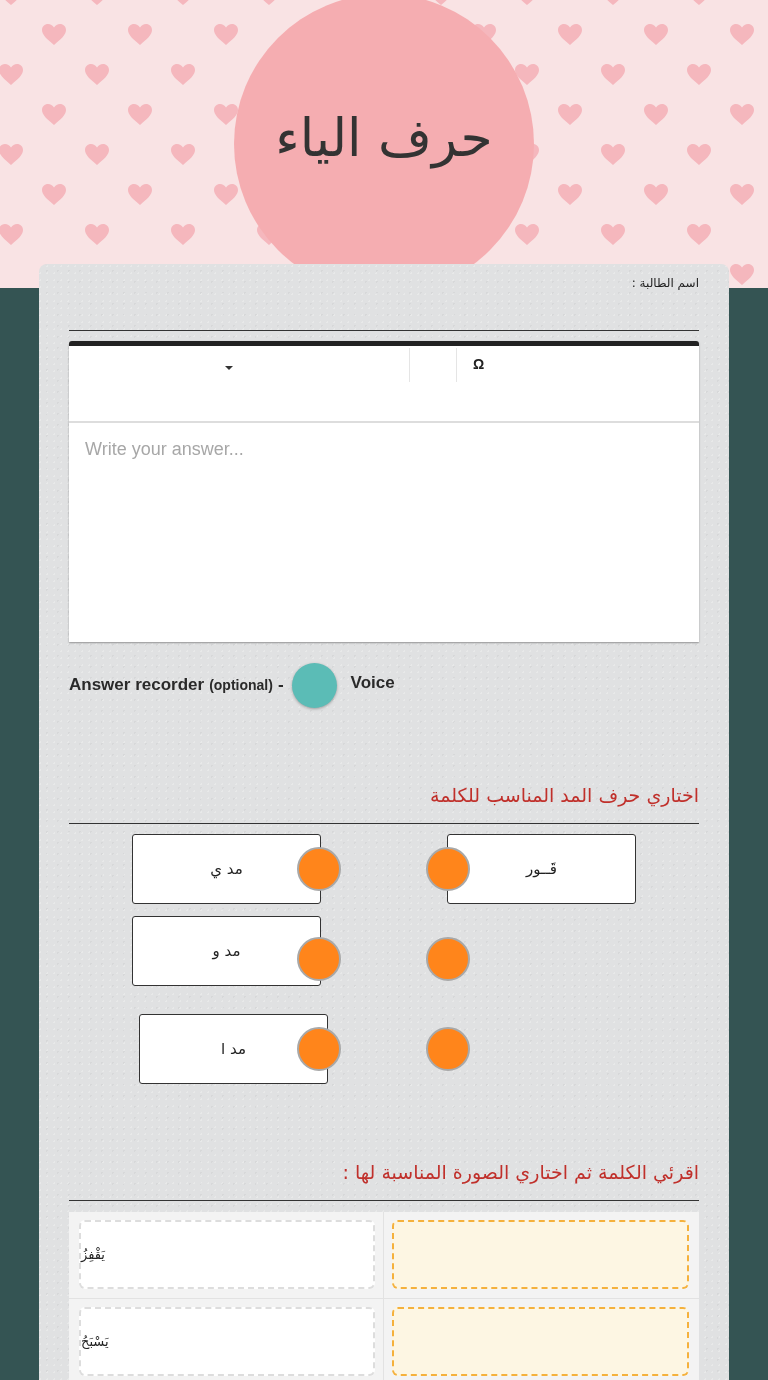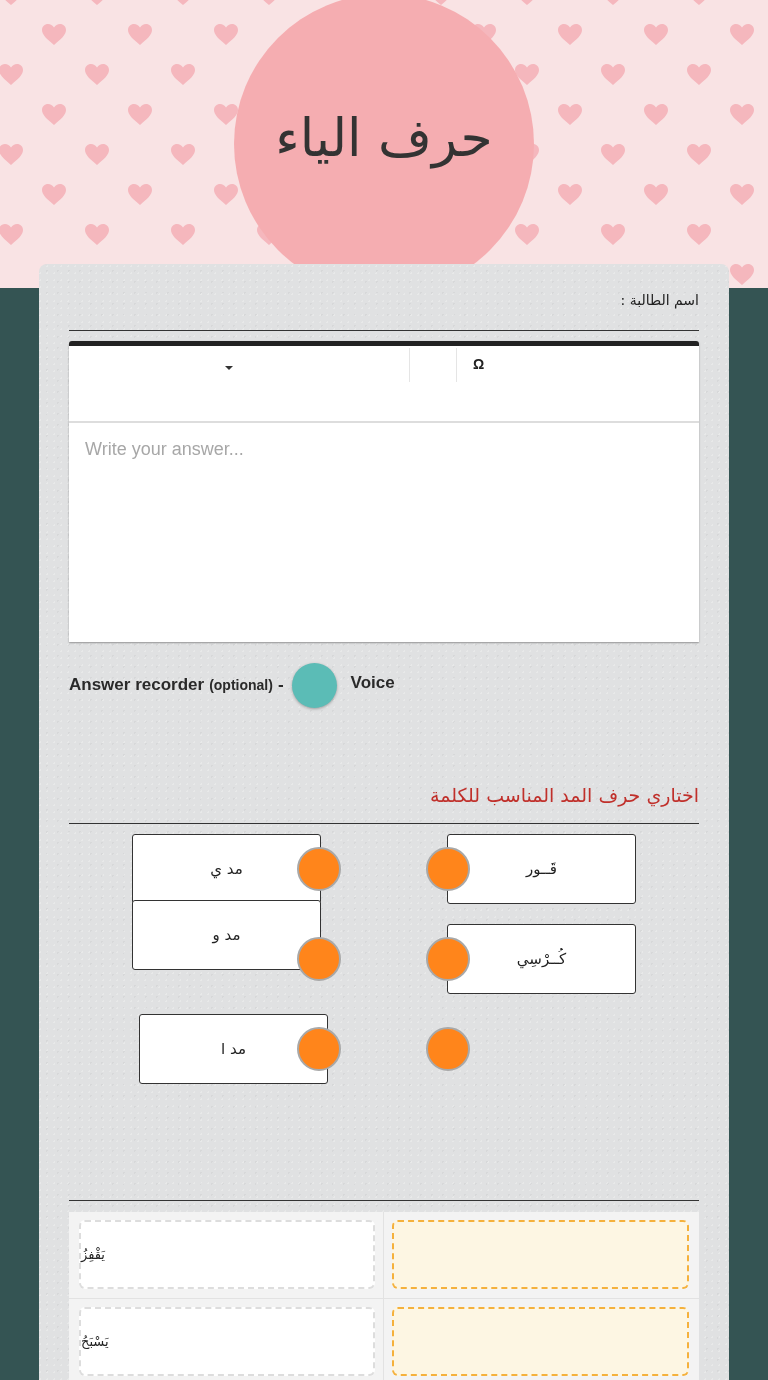--- a/index.html
+++ b/index.html
@@ -34,21 +34,21 @@
     border-radius: 8px;
     background-image:
       radial-gradient(circle at 20% 30%, rgba(255,255,255,0.25) 0 1px, transparent 1px),
       radial-gradient(circle at 70% 60%, rgba(0,0,0,0.04) 0 1px, transparent 1px);
     background-size: 7px 7px, 11px 11px;
   }
   .section-label {
     position: absolute; right: 30px; direction: rtl;
     font-family: "DejaVu Sans", sans-serif;
   }
-  .student-label { top: 28px; font-size: 14px; color: #222; }
+  .student-label { top: 12px; font-size: 12px; color: #222; }
   .divider { position: absolute; left: 30px; width: 630px; height: 1px; background: #333; }
   .editor {
     position: absolute; left: 30px; top: 77px; width: 630px; height: 301px;
     background: #fff; border-top: 5px solid #222; border-radius: 3px 3px 0 0;
     box-shadow: 0 1px 2px rgba(0,0,0,0.35);
   }
   .toolbar { position: relative; height: 77px; border-bottom: 2px solid #ddd; }
   .tb-caret {
     position: absolute; left: 156px; top: 20px; width: 0; height: 0;
     border-left: 4px solid transparent; border-right: 4px solid transparent;
@@ -497,35 +497,33 @@
 
   <div class="match-box" style="left:408px;top:570px">
       <span>قَــور</span>
     </div>
   <div class="dot" style="left:387px;top:583px"></div>
   <div class="match-box" style="left:93px;top:570px">
       <span>مد ي</span>
     </div>
   <div class="dot" style="left:258px;top:583px"></div>
 
-  <div class="match-box" style="left:408px;top:660px">
-      <span>كُــرْسِي</span>
-    </div>
   <div class="dot" style="left:387px;top:673px"></div>
-  <div class="match-box" style="left:93px;top:636px">
+  <div class="match-box" style="left:93px;top:652px">
       <span>مد و</span>
     </div>
   <div class="dot" style="left:258px;top:673px"></div>
 
   <div class="dot" style="left:387px;top:763px"></div>
   <div class="match-box" style="left:100px;top:750px">
       <span>مد ا</span>
     </div>
   <div class="dot" style="left:258px;top:763px"></div>
 
+  <div class="section-label q-title" style="top:897px">اقرئي الكلمة ثم اختاري الصورة المناسبة لها :</div>
   <div class="divider" style="top:936px"></div>
 
   <div class="grid">
     <div class="grid-cell-line-v"></div>
     <div class="grid-cell-line-h"></div>
     <div class="word-box" style="top:8px">
         <span>يَقْفِزُ</span>
       </div>
     <div class="img-box" style="top:8px"></div>
     <div class="word-box" style="top:95px">

